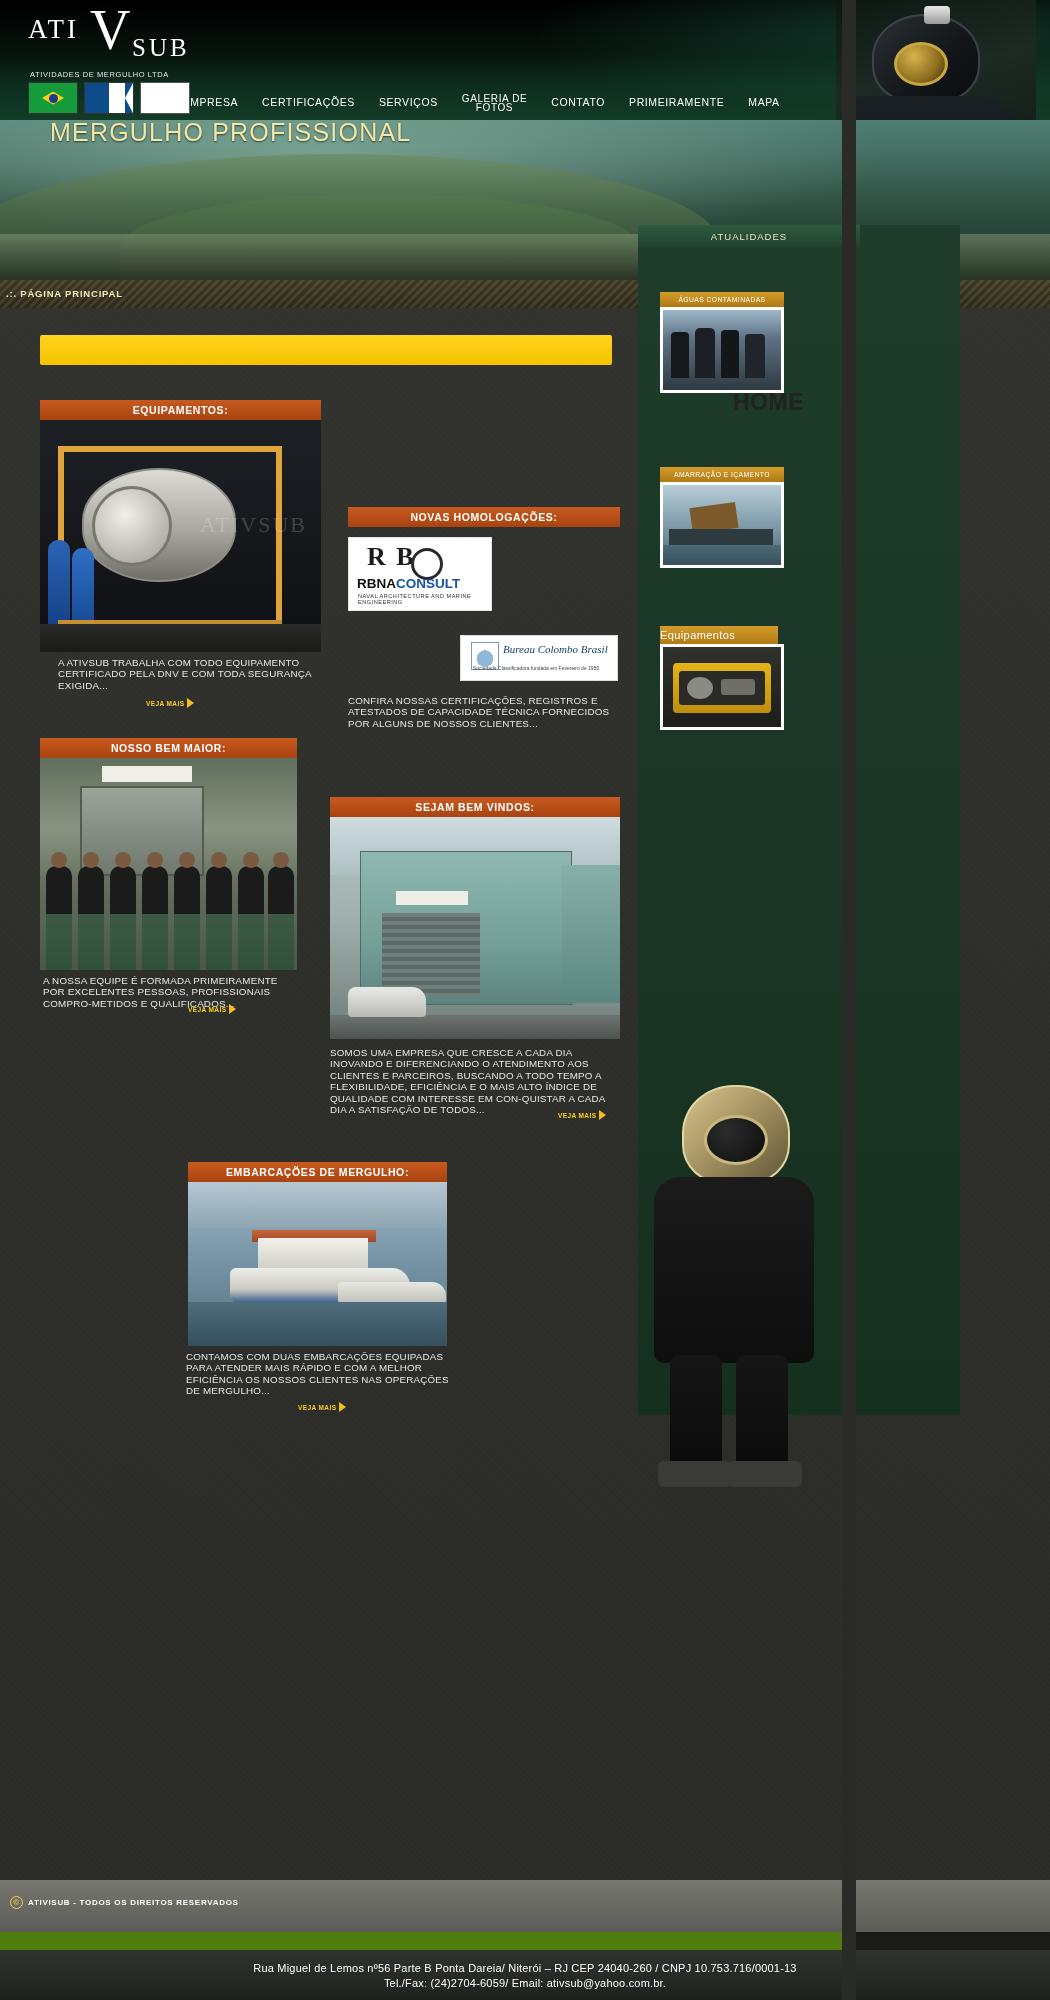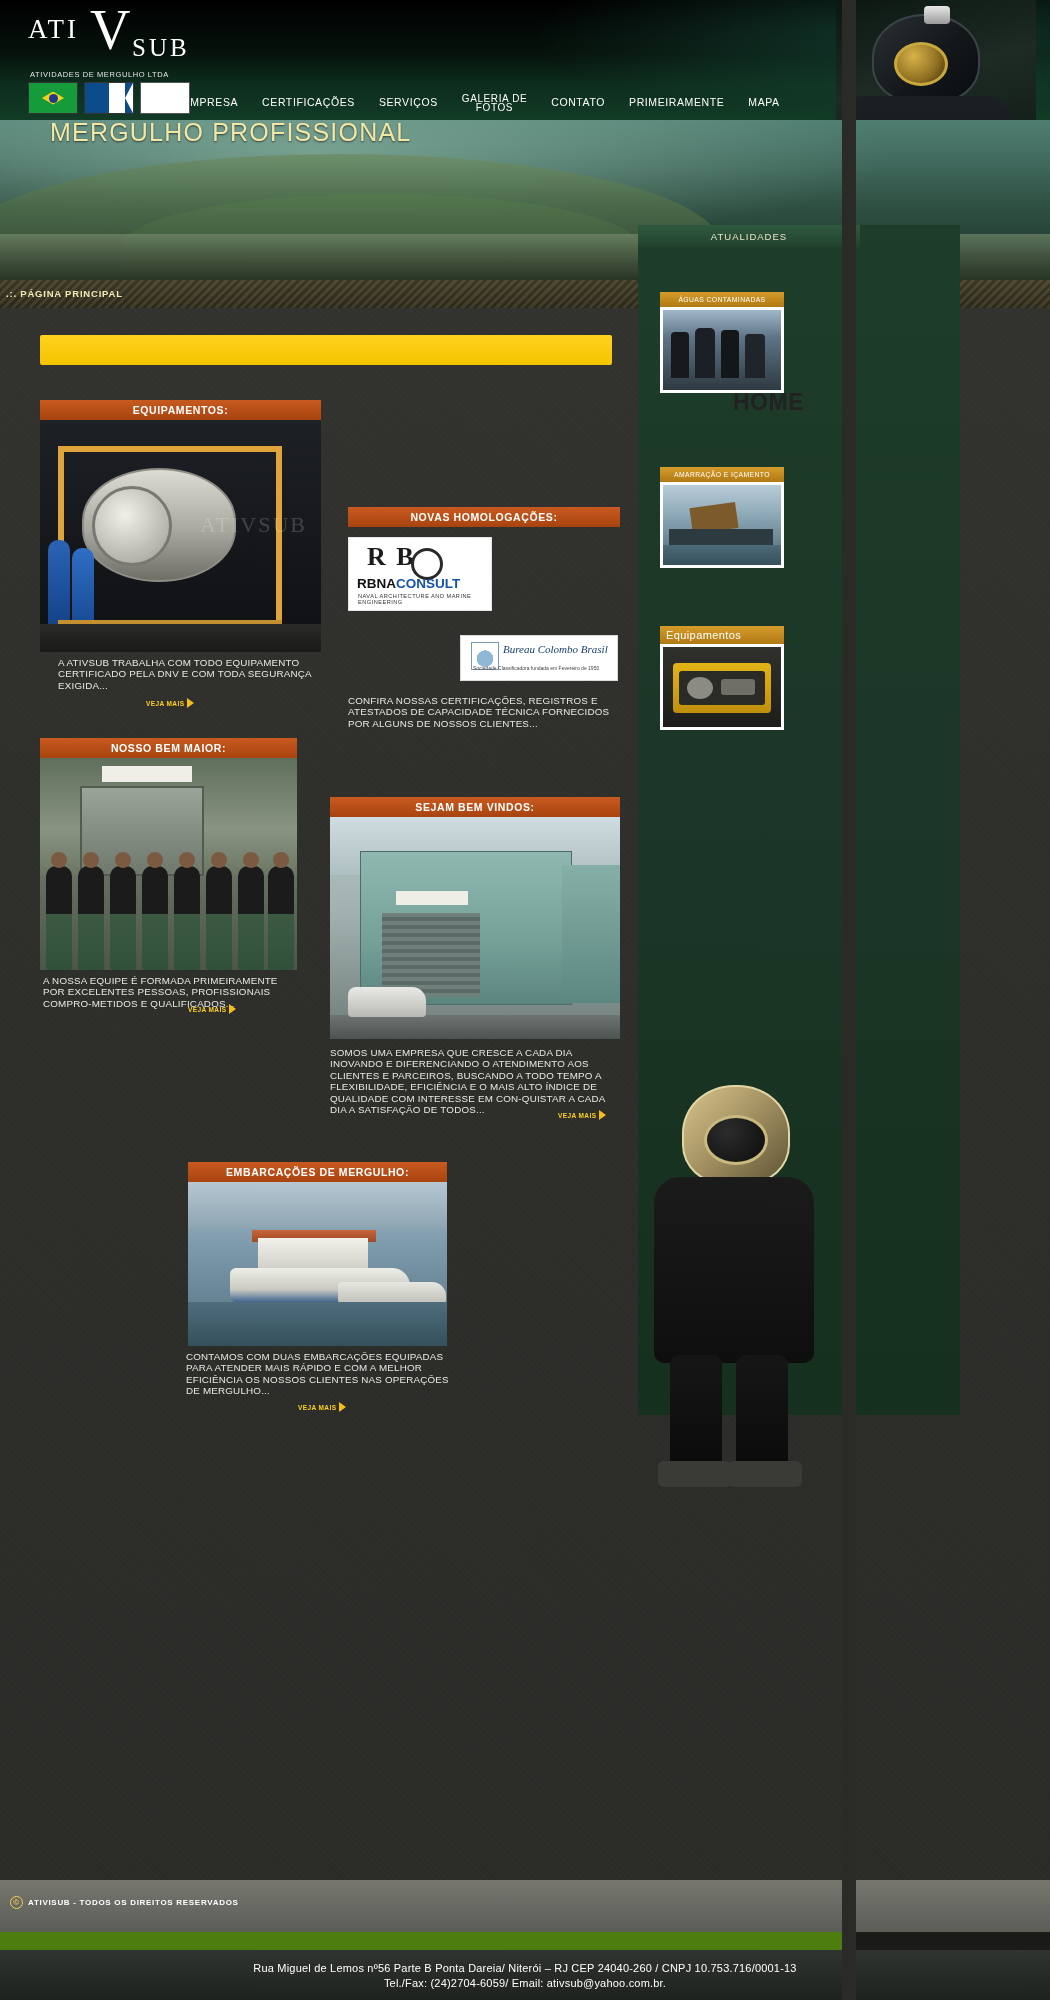--- a/index.html
+++ b/index.html
@@ -220,21 +220,21 @@
     display: flex; align-items: center; justify-content: center;
   }
   .news-item { position: absolute; width: 124px; }
   .news-cap {
     width: 124px; height: 15px;
     background: linear-gradient(180deg, #d59b2a, #b07a14);
     color: #fff; font-size: 6.8px; letter-spacing: 0.4px;
     display: flex; align-items: center; justify-content: center;
     text-align: center;
   }
-  .news-cap.tall { height: 18px; font-size: 11px; justify-content: flex-start; padding-left: 6px; width: 118px; }
+  .news-cap.tall { height: 18px; font-size: 11px; justify-content: flex-start; width: 118px; }
   .news-img { width: 118px; height: 80px; border: 3px solid #ffffff; }
 
   .ph-contam {
     background: linear-gradient(180deg, #9fb7c9 0%, #5d7385 35%, #2e3a42 100%);
     position: relative; overflow: hidden;
   }
   .ph-contam .p1 { position: absolute; left: 8px; top: 22px; width: 18px; height: 46px; background: #16181c; border-radius: 4px 4px 0 0; }
   .ph-contam .p2 { position: absolute; left: 32px; top: 18px; width: 20px; height: 50px; background: #1c2026; border-radius: 5px 5px 0 0; }
   .ph-contam .p3 { position: absolute; left: 58px; top: 20px; width: 18px; height: 48px; background: #14171a; border-radius: 4px 4px 0 0; }
   .ph-contam .p4 { position: absolute; left: 82px; top: 24px; width: 20px; height: 44px; background: #20252b; border-radius: 4px 4px 0 0; }

